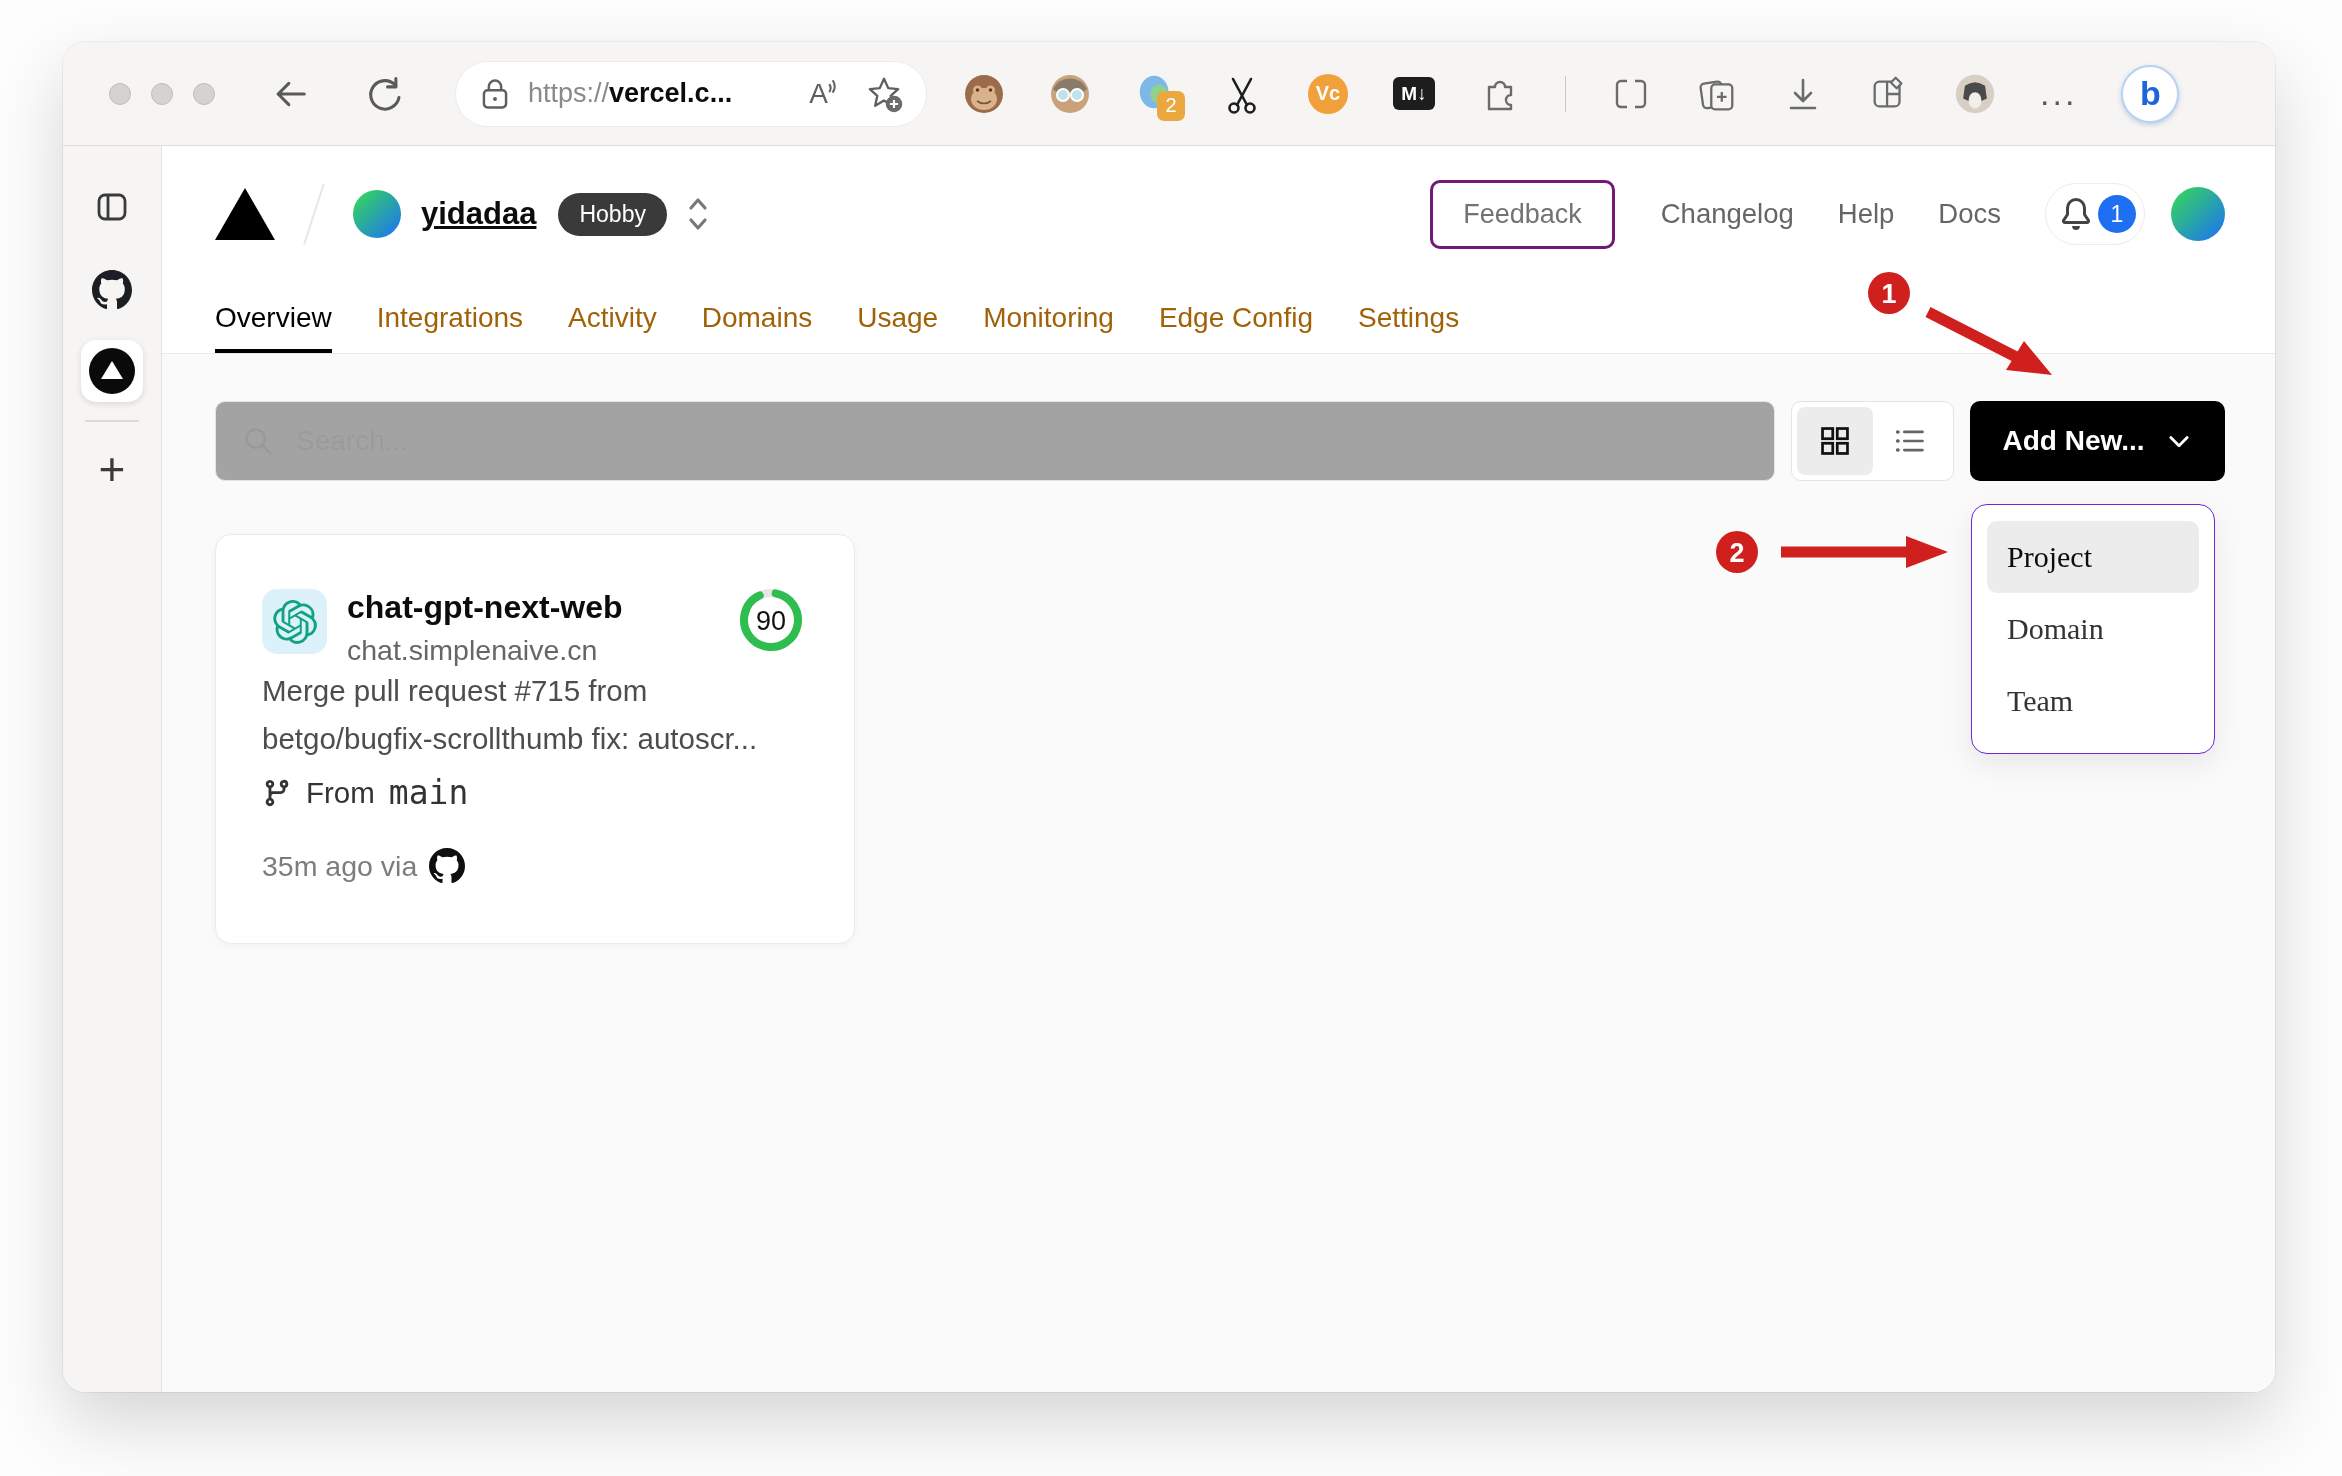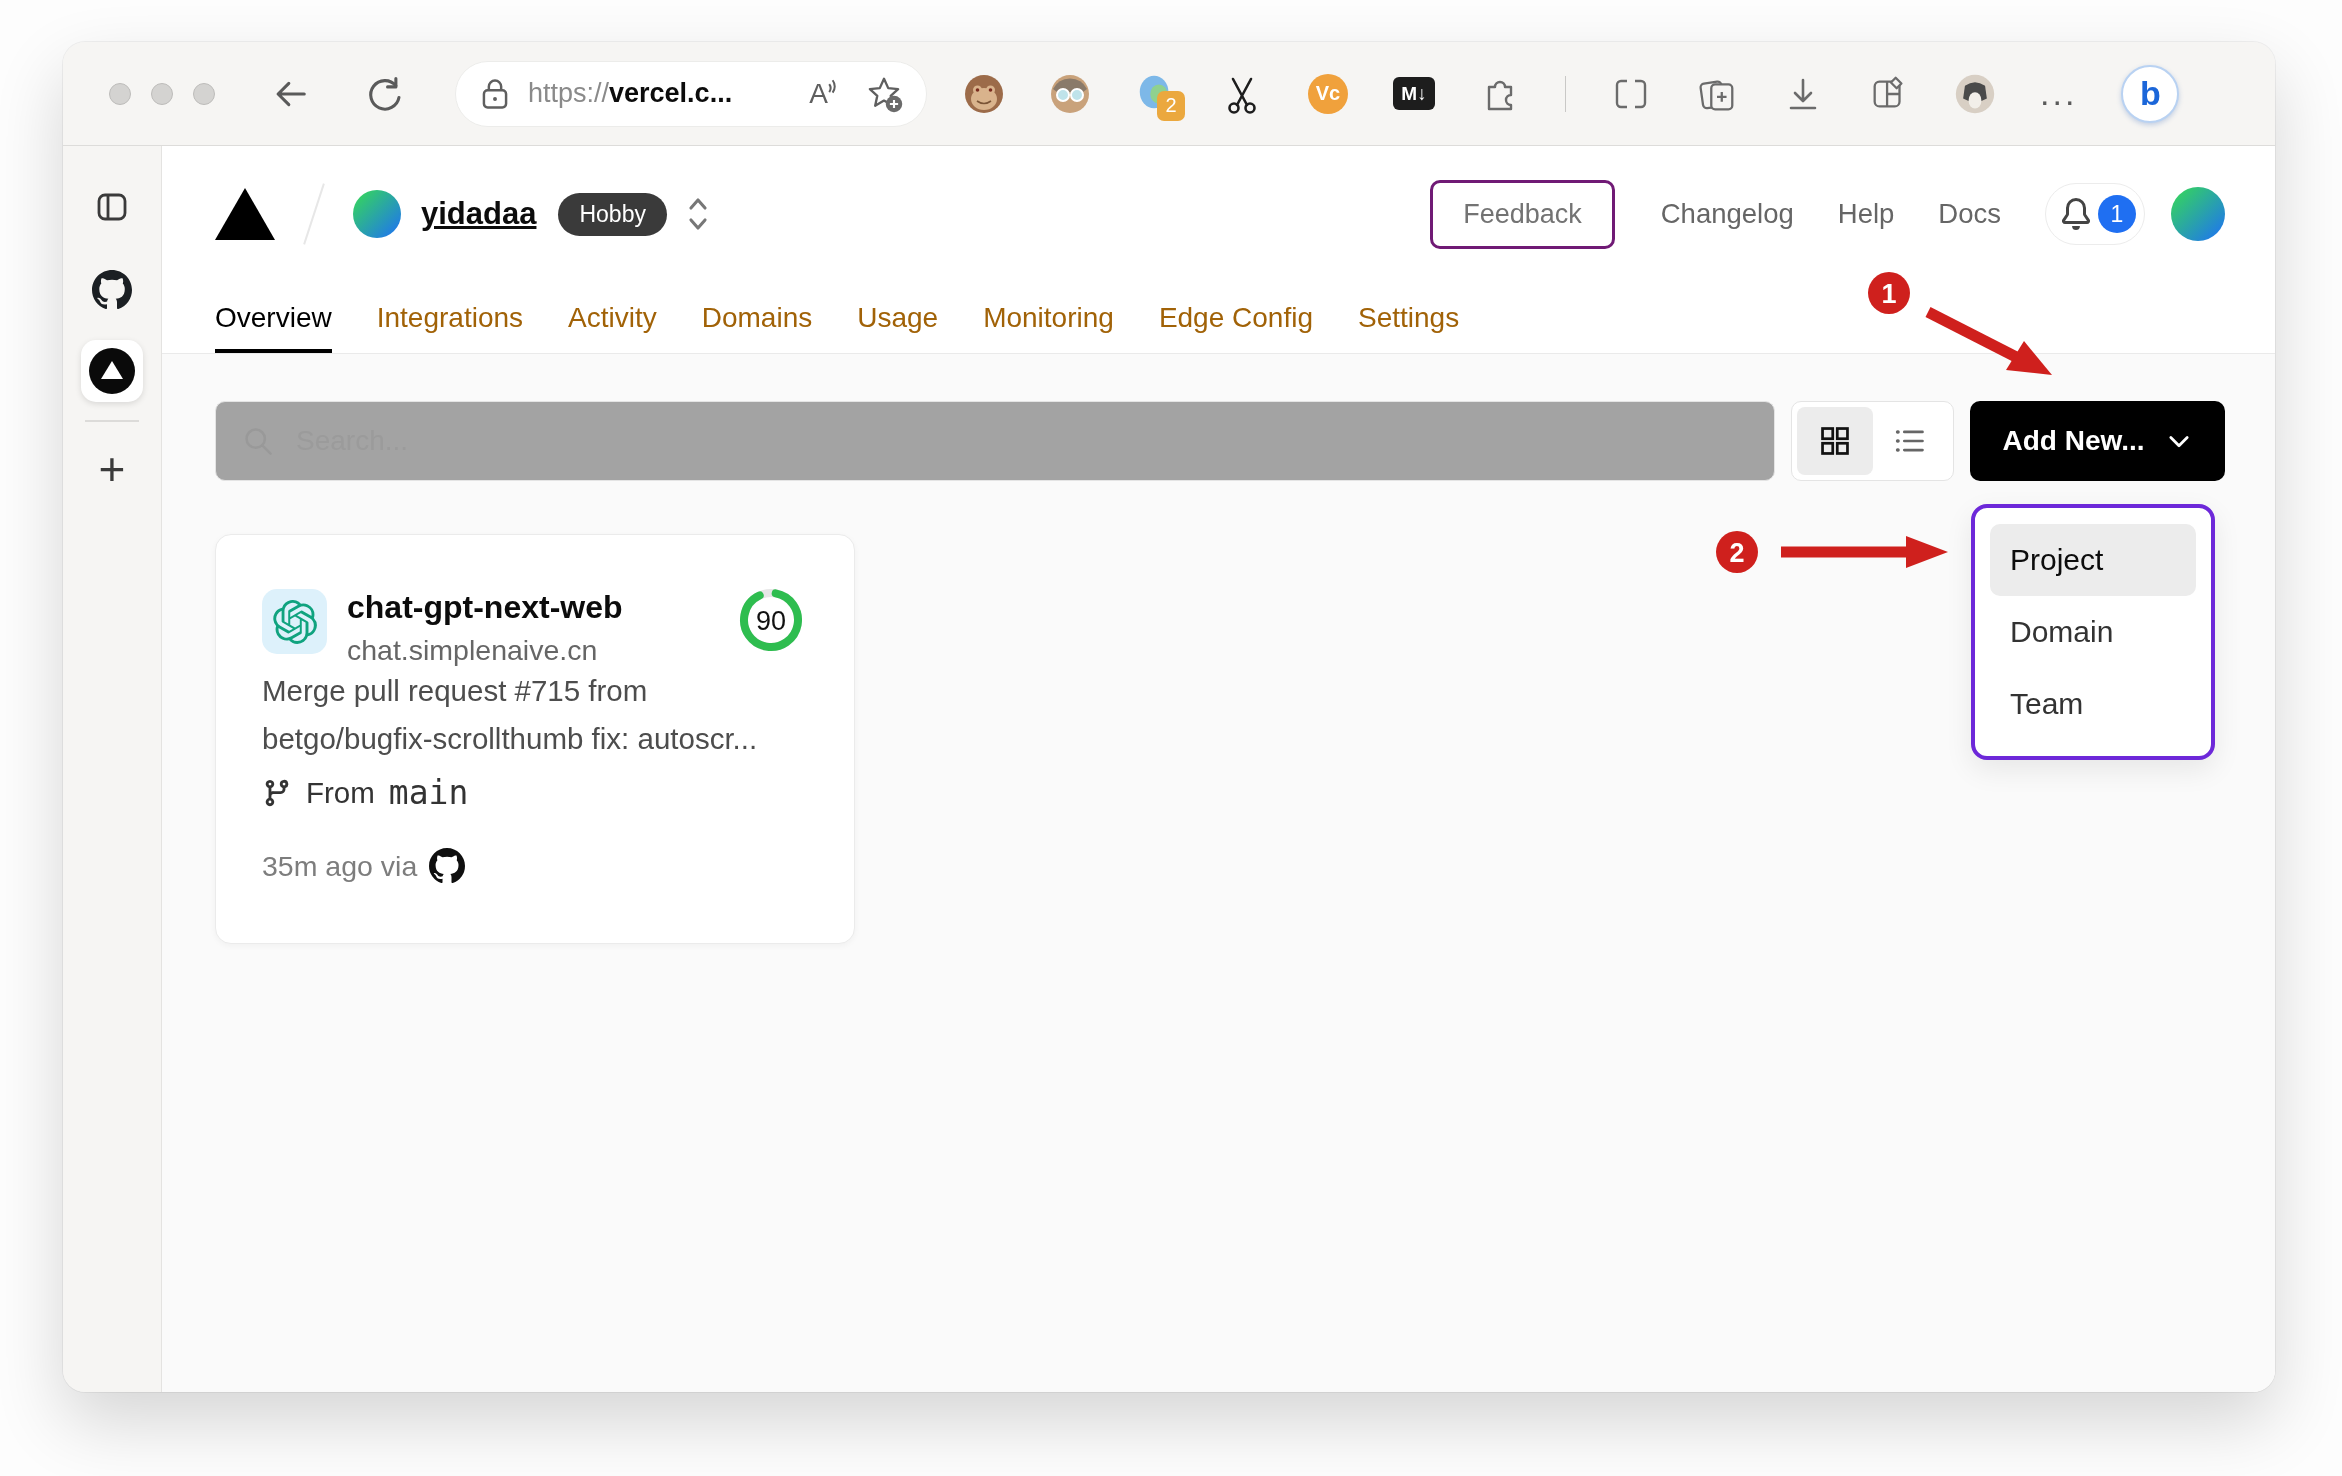--- a/index.html
+++ b/index.html
@@ -105,22 +105,22 @@
   .proj-name { font-size:32px; font-weight:bold; color:#0c0c0c; }
   .proj-domain { font-size:28.5px; color:#666; margin-top:8px; }
   .score-ring { position:absolute; right:48px; top:50px; }
   .commit-msg { font-size:29.5px; color:#4d4d4d; line-height:48px; width:530px;
     overflow:hidden; display:-webkit-box; -webkit-line-clamp:2; -webkit-box-orient:vertical; }
   .branch-row { margin-top:10px; display:flex; align-items:center; gap:14px; color:#333; font-size:29.5px; }
   .branch-name { font-family:"DejaVu Sans Mono","Liberation Mono",monospace; font-size:33px; }
   .card-meta { margin-top:36px; display:flex; align-items:center; gap:12px; color:#7d7d7d; font-size:28.5px; }
 
   
-  .menu { position:absolute; top:150px; right:60px; width:244px; background:#fff; border:4px solid #6d28d9;
-    border-radius:16px; box-shadow:0 10px 28px rgba(0,0,0,.08); padding:16px 15px; z-index:5; }
+  .menu { position:absolute; top:150px; right:60px; width:244px; background:#fff; border:1px solid #6d28d9;
+    border-radius:16px; box-shadow:0 10px 28px rgba(0,0,0,.08); padding:16px 15px; z-index:5;font-family:Liberation Serif, serif; }
   .menu-item { height:72px; display:flex; align-items:center; padding-left:20px; font-size:30px; color:#333;
     border-radius:10px; }
   .menu-item.highlight { background:#ececec; color:#0c0c0c; }
 
   
   .annot { position:absolute; left:0; top:0; z-index:50; pointer-events:none; }
   .annot text { font-family:"Liberation Sans","DejaVu Sans",sans-serif; font-weight:bold; }
 
   svg.icon { display:block; }
 </style>

